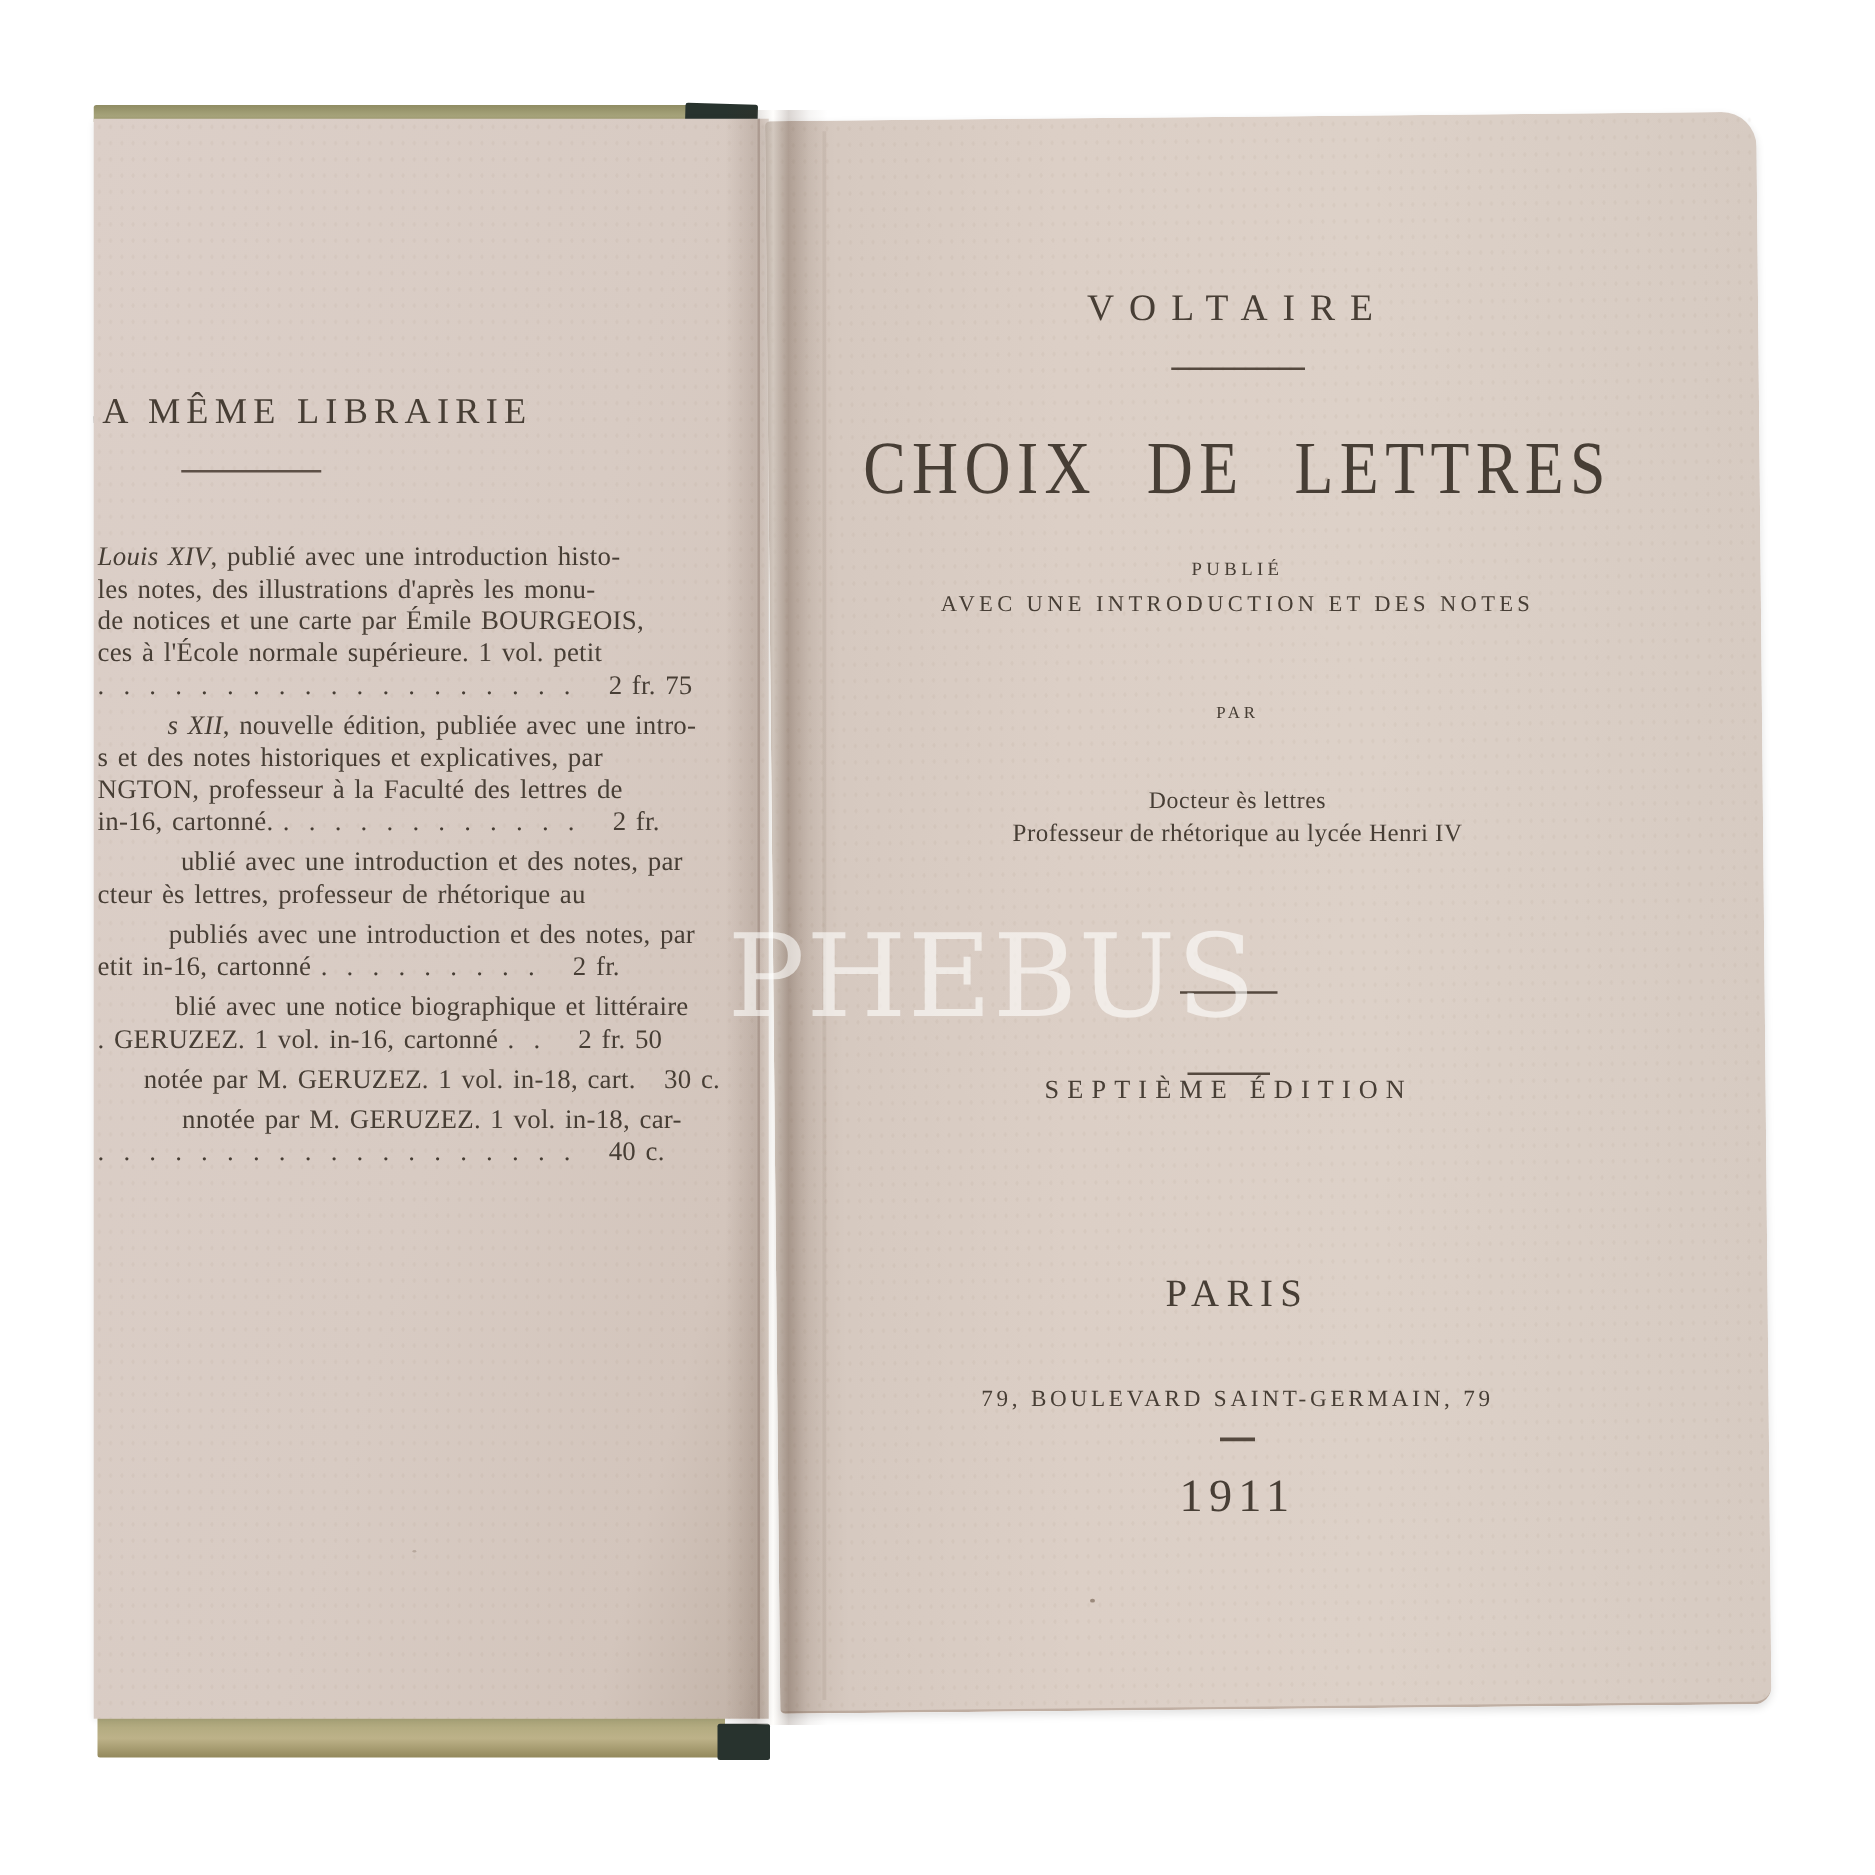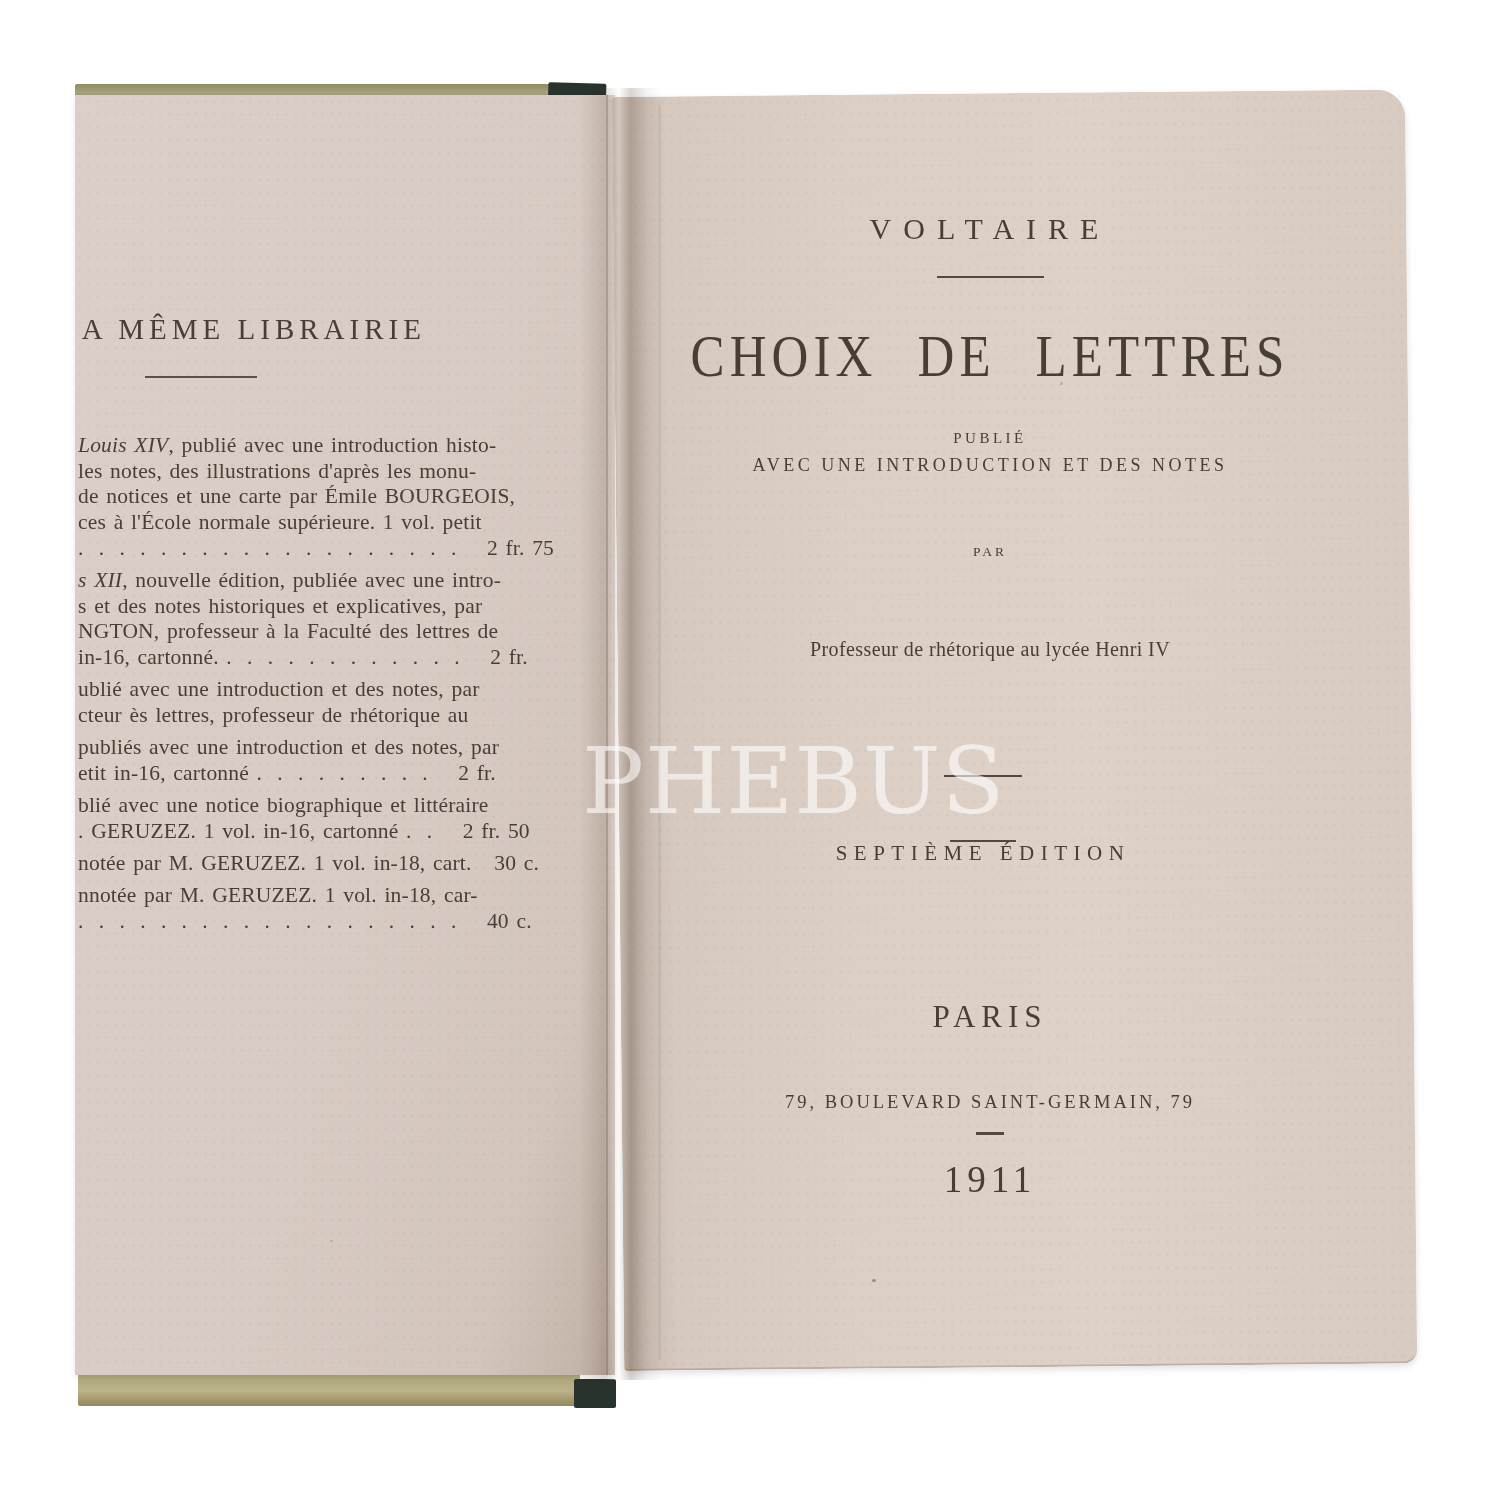--- a/index.html
+++ b/index.html
@@ -91,26 +91,26 @@
   }
   .lib-rule{
     position:absolute;left:70px;top:281px;width:112px;height:2px;
     background:rgba(70,58,48,.85);
   }
   .cat-lines{
     position:absolute;left:3px;top:338px;width:535px;
     font-size:21.5px;line-height:25.7px;letter-spacing:.2px;word-spacing:2px;
   }
   .cat-line{white-space:pre;height:25.7px;overflow:hidden;}
-  .cat-line.pstart{margin-top:6.5px;}
+  .cat-line.pstart{margin-top:6.5px;text-align:center;}
   .it{font-style:italic;}
 
   
   .right-text{
-    position:absolute;left:612px;top:96px;width:756px;height:1274px;
+    position:absolute;left:612px;top:114px;width:756px;height:1274px;
     color:var(--ink);text-align:center;
   }
   .right-text>div{position:absolute;left:0;width:100%;}
   .rt-author{top:116px;font-size:30px;letter-spacing:12px;}
   .rt-rule1{top:180px;}
   .hr-center{display:flex;justify-content:center;}
   .hr-center i{display:block;height:2px;background:rgba(70,58,48,.9);}
   .rt-title{
     top:226px;font-size:60px;letter-spacing:6px;word-spacing:26px;
     transform:scaleX(.85);white-space:nowrap;
@@ -194,20 +194,21 @@
 
   <div class="right-text">
     <div class="rt-author">VOLTAIRE</div>
     <div class="rt-rule1 hr-center">
         <i style="width:107px;"></i>
       </div>
     <div class="rt-title">CHOIX DE LETTRES</div>
     <div class="rt-pub1">PUBLIÉ</div>
     <div class="rt-pub2">AVEC UNE INTRODUCTION ET DES NOTES</div>
     <div class="rt-par">PAR</div>
+    <div class="rt-degree">Docteur ès lettres</div>
     <div class="rt-position">Professeur de rhétorique au lycée Henri IV</div>
     <div class="ed-group ed-offset">
       <div class="ed-rule-a hr-center">
           <i style="width:78px;"></i>
         </div>
       <div class="ed-text">SEPTIÈME ÉDITION</div>
       <div class="ed-rule-b hr-center">
           <i style="width:66px;"></i>
         </div>
     </div>

